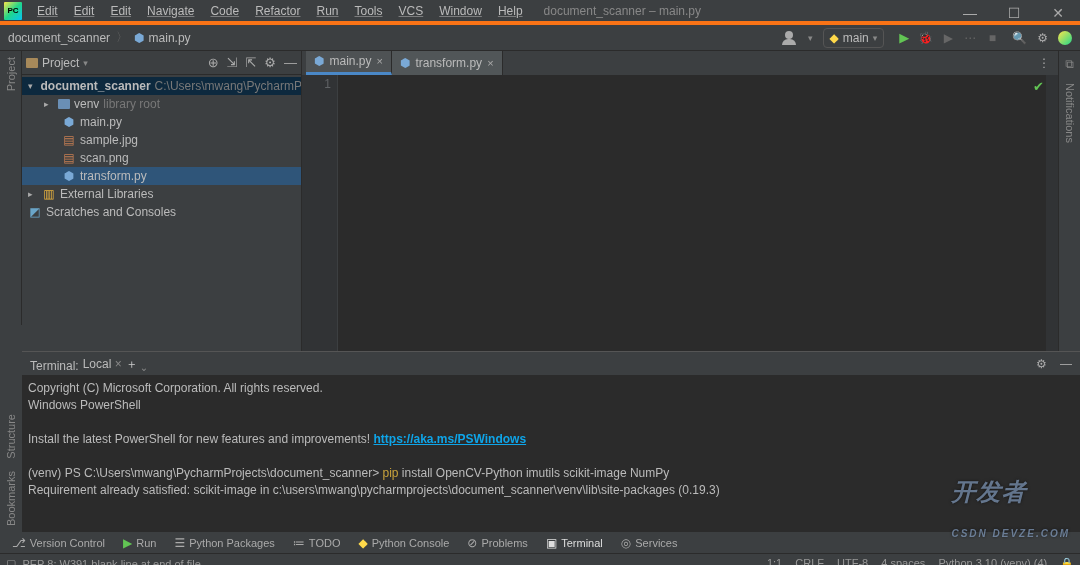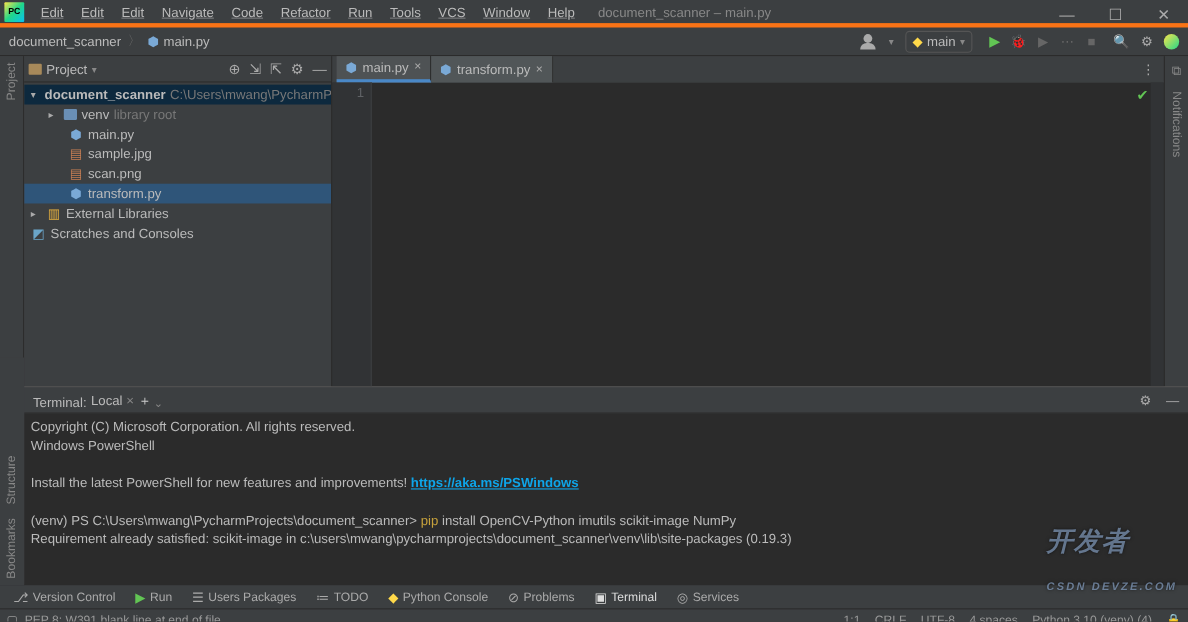--- a/index.html
+++ b/index.html
@@ -258,21 +258,21 @@
   <div class="tool">
       <span class="tool-ico">⎇</span>
       <span>Version Control</span>
     </div>
   <div class="tool">
       <span class="tool-ico run-tri">▶</span>
       <span>Run</span>
     </div>
   <div class="tool">
       <span class="tool-ico">☰</span>
-      <span>Users Packages</span>
+      <span>Python Packages</span>
     </div>
   <div class="tool">
       <span class="tool-ico">≔</span>
       <span>TODO</span>
     </div>
   <div class="tool">
       <span class="tool-ico" style="color:#ffd94a;">◆</span>
       <span>Python Console</span>
     </div>
   <div class="tool">

